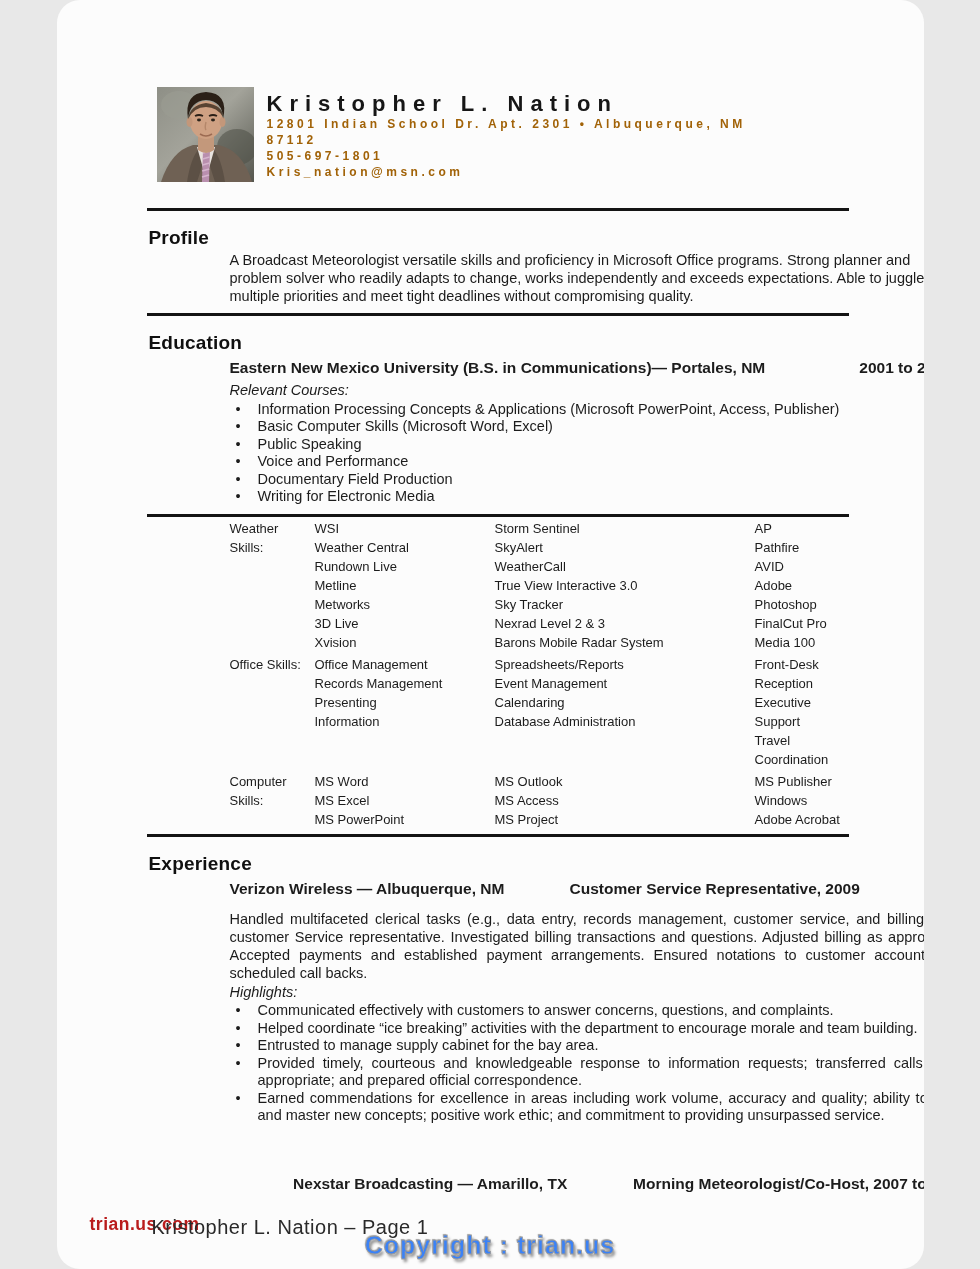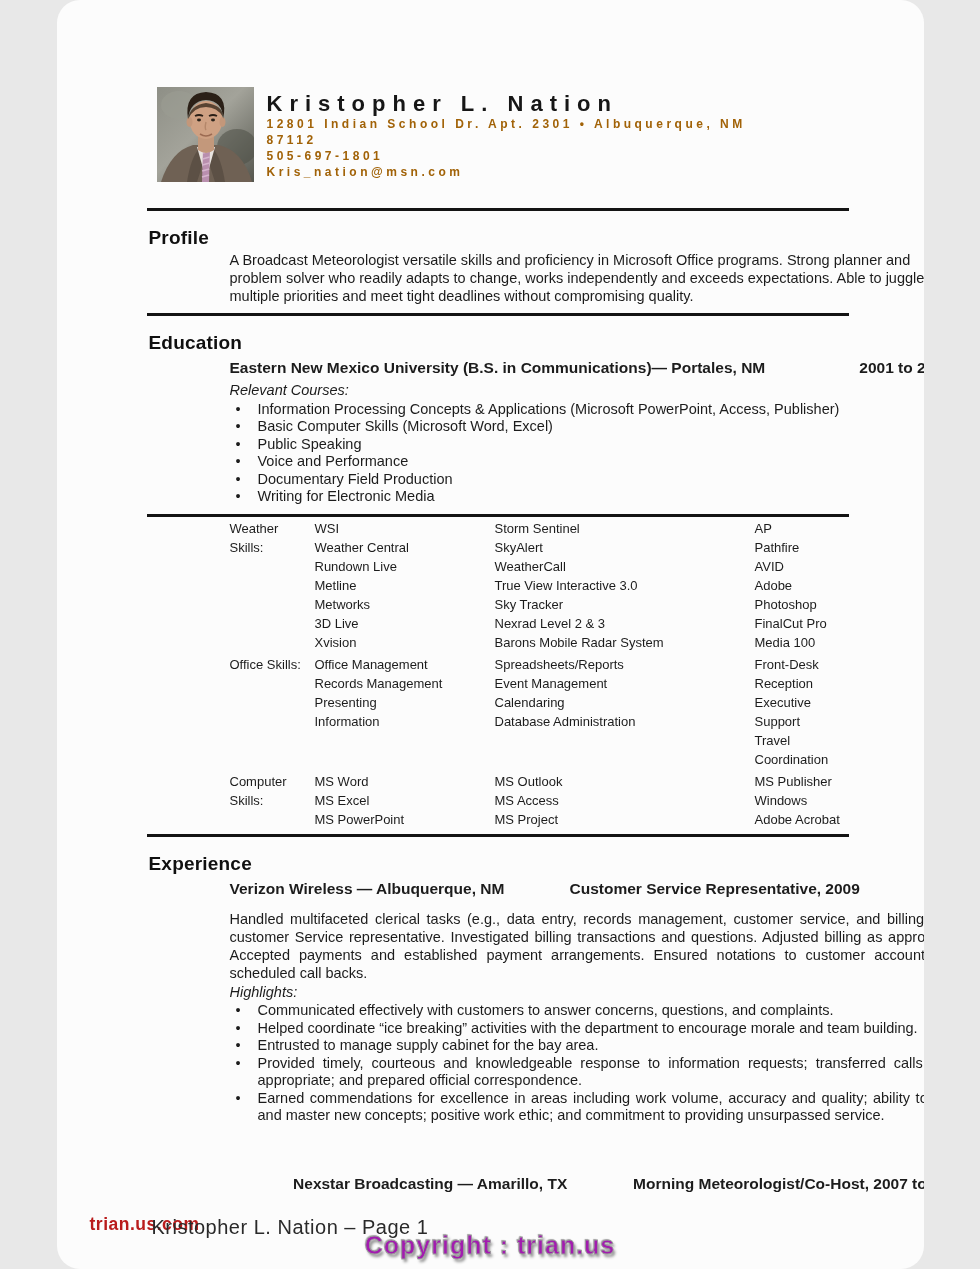--- a/index.html
+++ b/index.html
@@ -150,21 +150,21 @@
     letter-spacing: 0.5px;
   }
   .watermark {
     position: absolute;
     top: 1231px;
     left: 50%;
     transform: translateX(-50%);
     font-size: 25px;
     font-weight: bold;
     letter-spacing: 1px;
-    color: #a21caf;
+    color: #3b82f6;
     -webkit-text-stroke: 0.8px #9a9a9a;
     text-shadow: 2px 3px 3px #8d8d8d, -1px -1px 1px #b5b5b5;
     white-space: nowrap;
   }
 </style>
 </head>
 <body>
 
 <div class="page">
   <div class="content">

